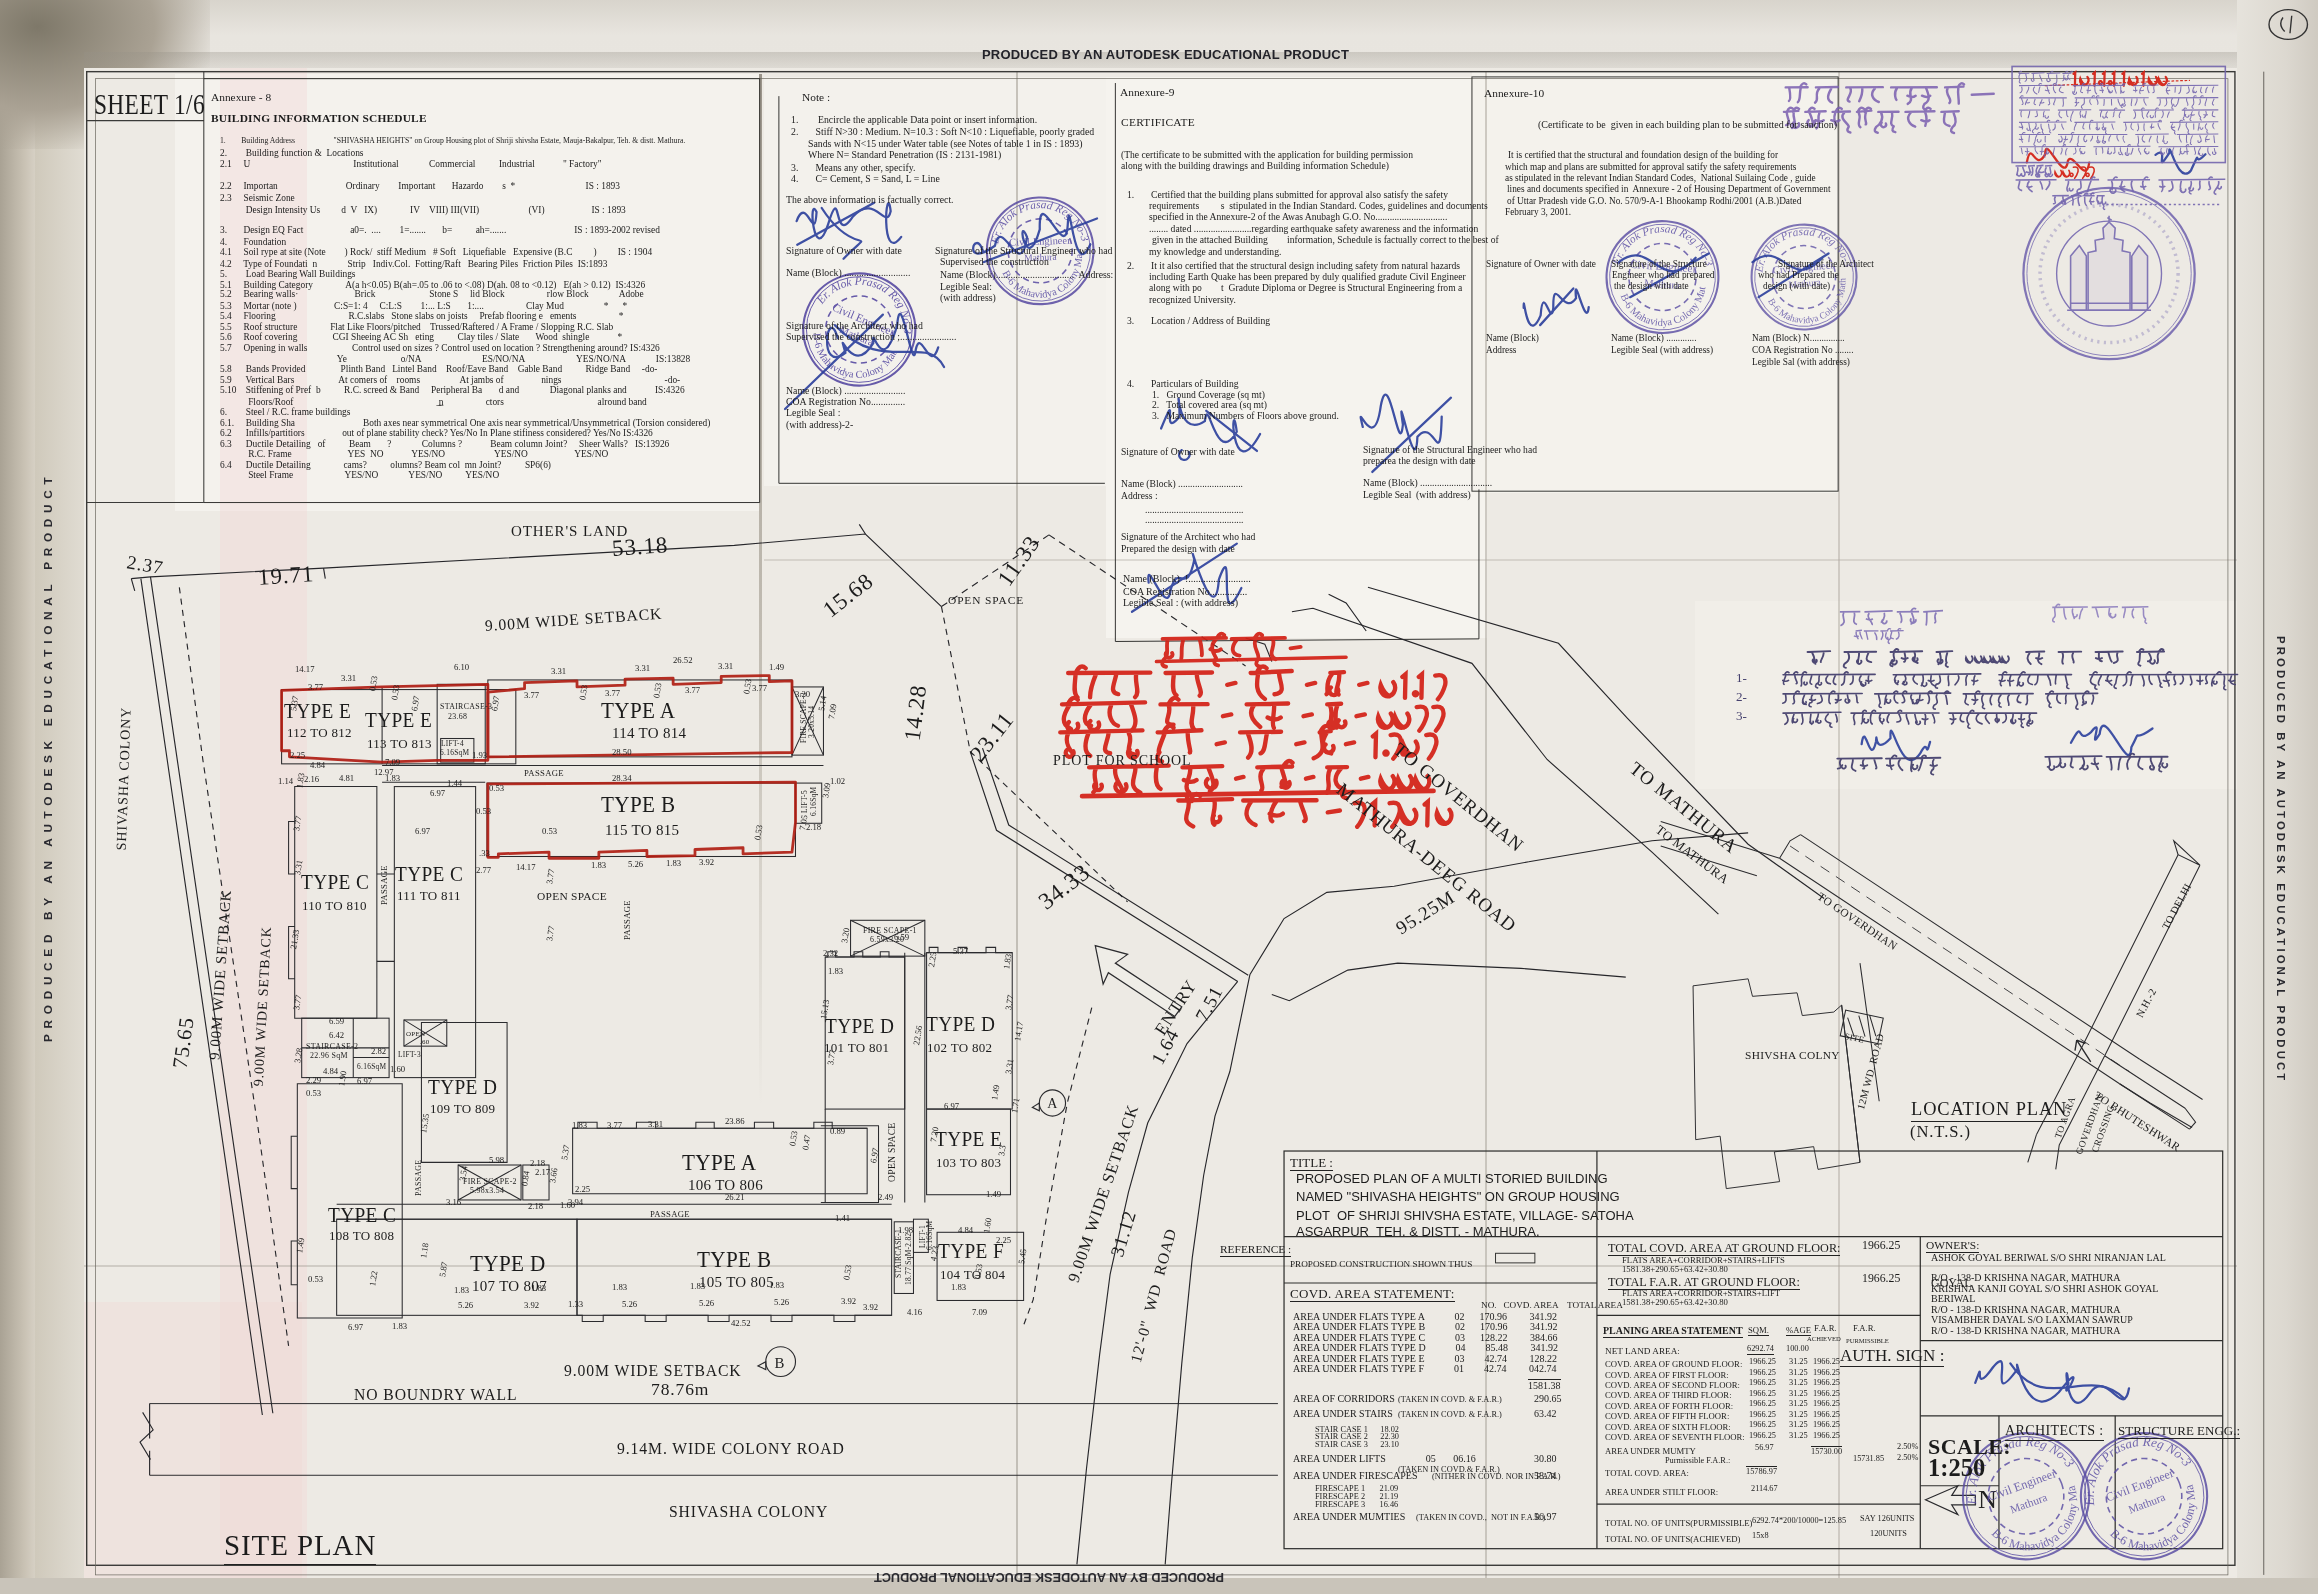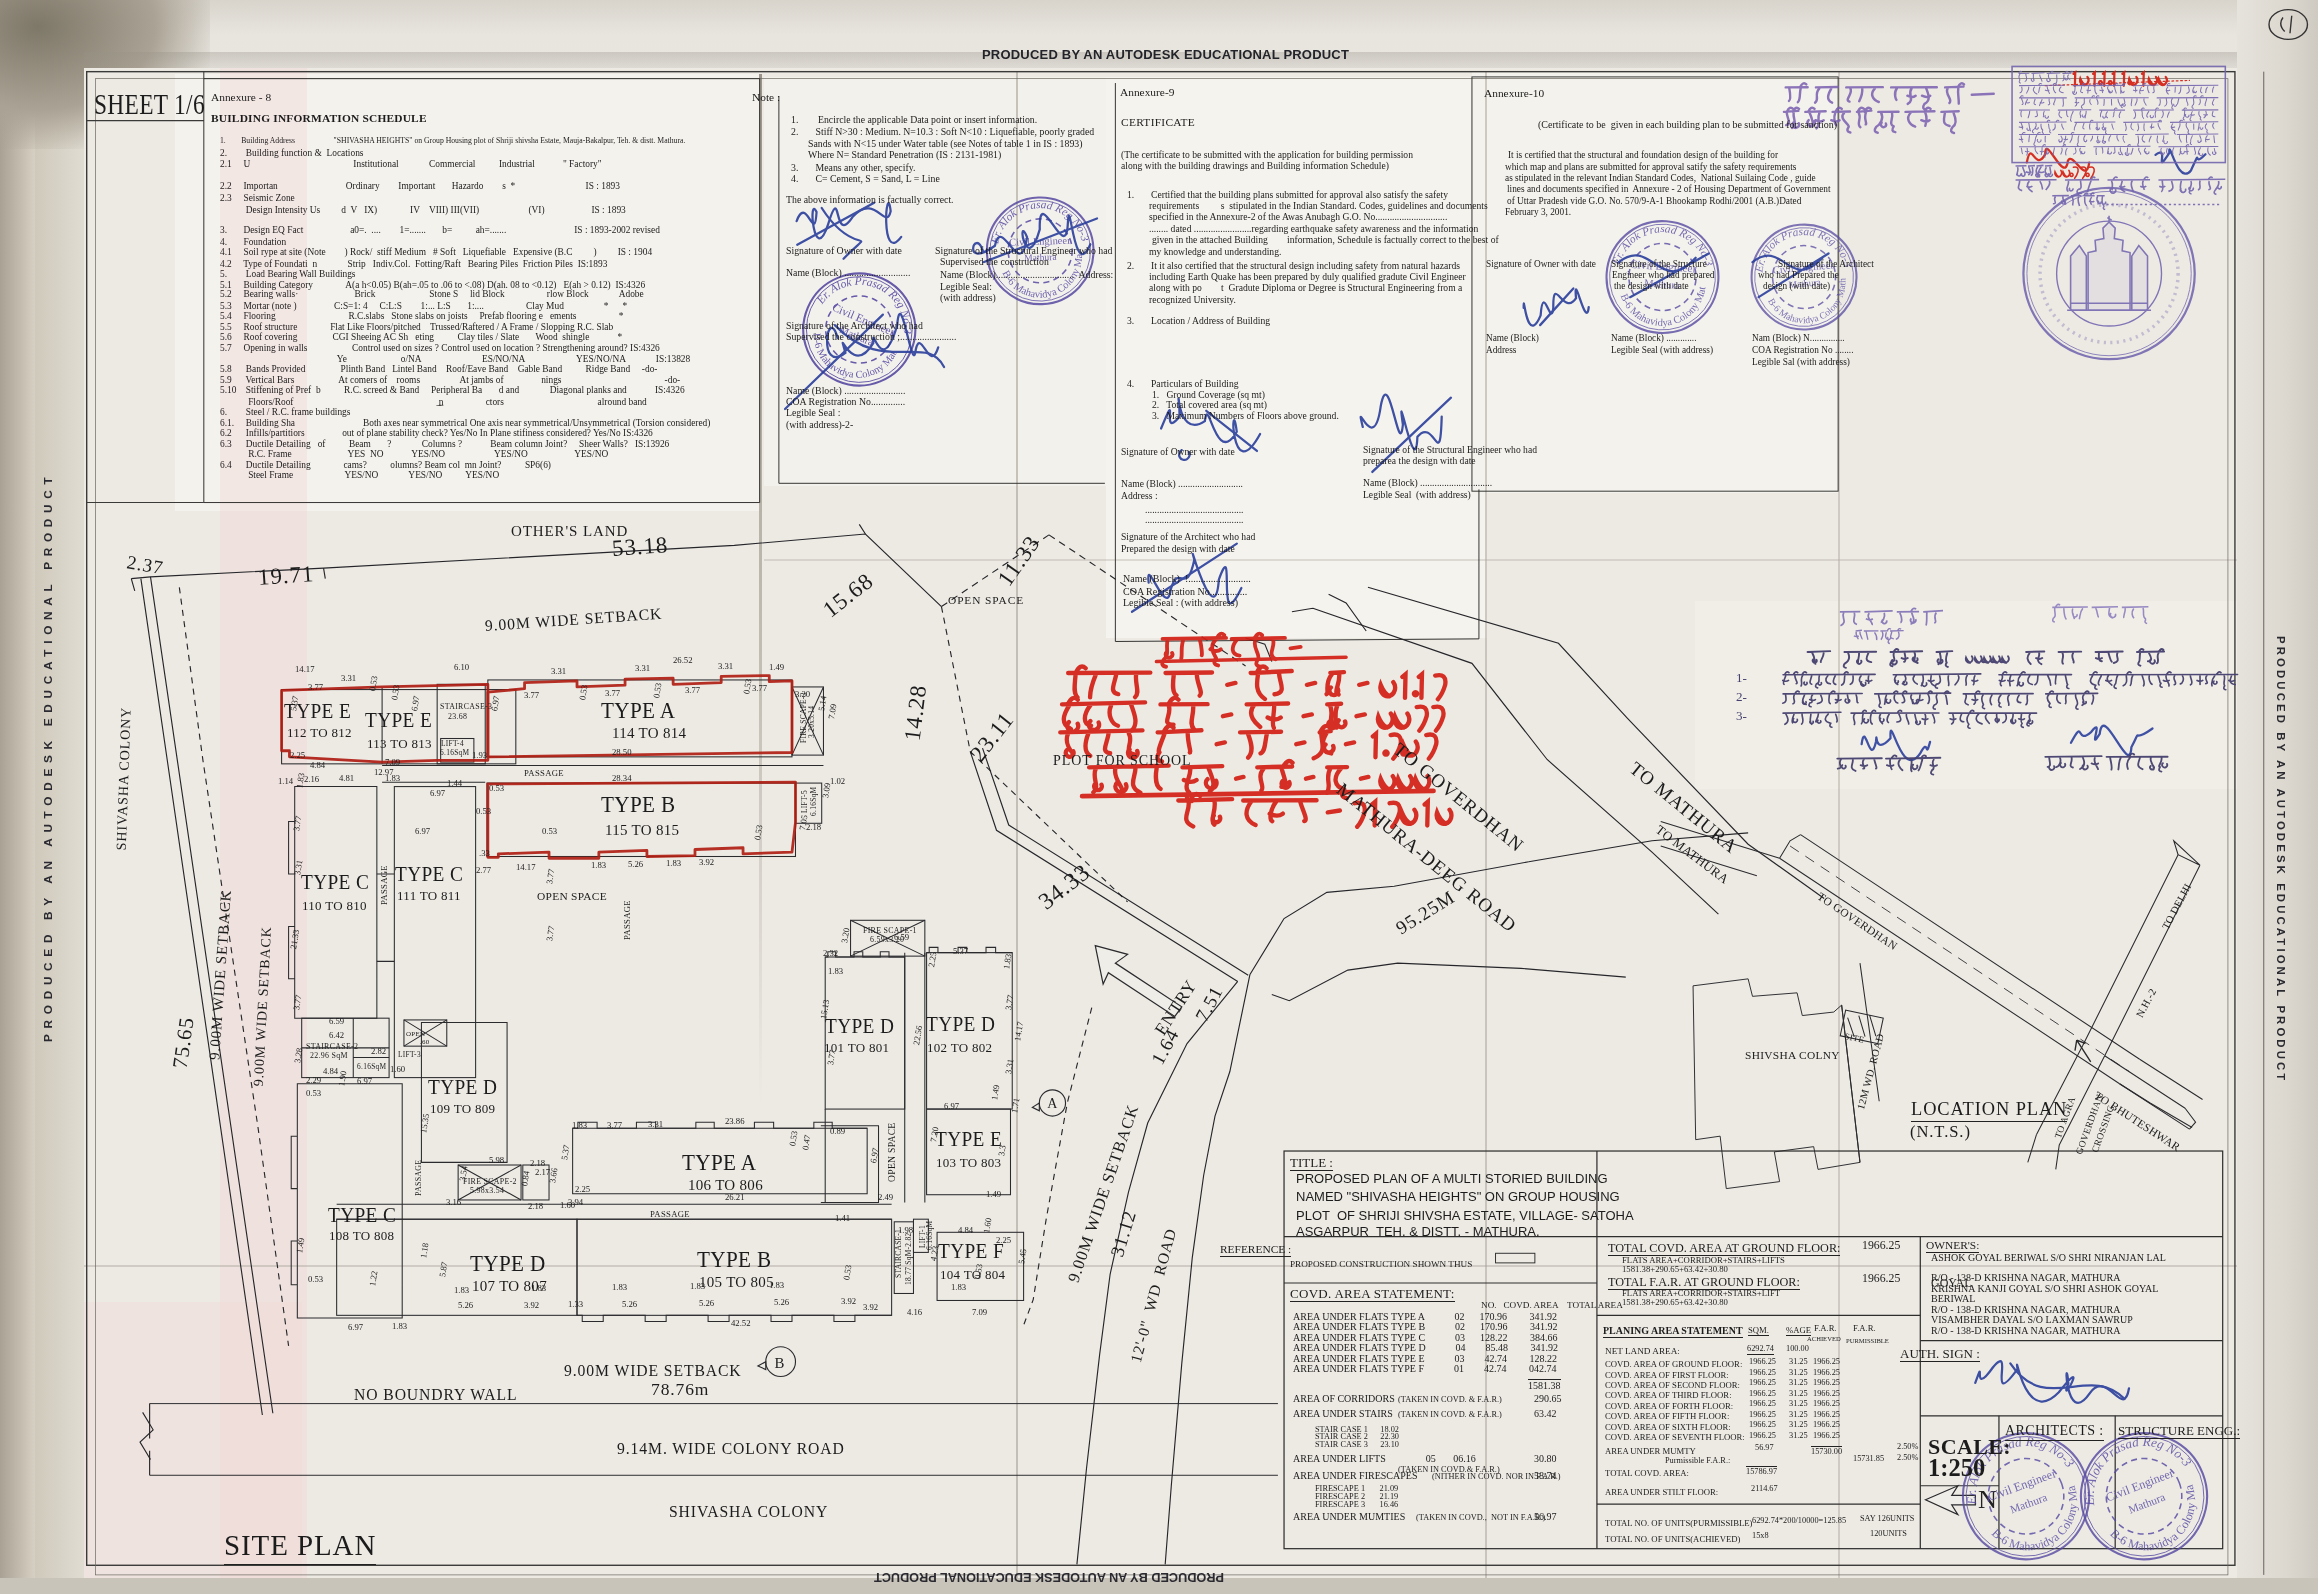--- a/index.html
+++ b/index.html
@@ -343,21 +343,21 @@
 <div class="t" style="left:220px;top:385px;font-size:9.4px;">5.10    Stiffening of Pref  b          R.C. screed &amp; Band     Peripheral Ba       d and             Diagonal planks and            IS:4326</div>
 <div class="t" style="left:220px;top:397px;font-size:9.4px;">            Floors/Roof                                                              ̲n̲                  ctors                                        alround band</div>
 <div class="t" style="left:220px;top:407px;font-size:9.4px;">6.        Steel / R.C. frame buildings</div>
 <div class="t" style="left:220px;top:418px;font-size:9.4px;">6.1.     Building Sha                             Both axes near symmetrical One axis near symmetrical/Unsymmetrical (Torsion considered)</div>
 <div class="t" style="left:220px;top:428px;font-size:9.4px;">6.2      Infills/partitiors                out of plane stability check? Yes/No In Plane stifiness considered? Yes/No IS:4326</div>
 <div class="t" style="left:220px;top:439px;font-size:9.4px;">6.3      Ductile Detailing   of          Beam       ?             Columns ?            Beam column Joint?     Sheer Walls?   IS:13926</div>
 <div class="t" style="left:220px;top:449px;font-size:9.4px;">            R.C. Frame                        YES  NO            YES/NO                     YES/NO                    YES/NO</div>
 <div class="t" style="left:220px;top:460px;font-size:9.4px;">6.4      Ductile Detailing              cams?          olumns? Beam col  mn Joint?          SP6(6)</div>
 <div class="t" style="left:220px;top:470px;font-size:9.4px;">            Steel Frame                      YES/NO             YES/NO          YES/NO</div>
 <div class="t" style="left:220px;top:135px;font-size:9.2px;transform:scaleX(0.84);transform-origin:0 0;">1.        Building Address                    "SHIVASHA HEIGHTS" on Group Housing plot of Shriji shivsha Estate, Mauja-Bakalpur, Teh. &amp; distt. Mathura.</div>
-<div class="t" style="left:752px;top:91px;font-size:11.4px;">Note :</div>
+<div class="t" style="left:802px;top:91px;font-size:11.4px;">Note :</div>
 <div class="t" style="left:791px;top:114px;font-size:9.8px;">1.        Encircle the applicable Data point or insert information.</div>
 <div class="t" style="left:791px;top:126px;font-size:9.8px;">2.       Stiff N&gt;30 : Medium. N=10.3 : Soft N&lt;10 : Liquefiable, poorly graded</div>
 <div class="t" style="left:808px;top:138px;font-size:9.8px;">Sands with N&lt;15 under Water table (see Notes of table 1 in IS : 1893)</div>
 <div class="t" style="left:808px;top:149px;font-size:9.8px;">Where N= Standard Penetration (IS : 2131-1981)</div>
 <div class="t" style="left:791px;top:162px;font-size:9.8px;">3.       Means any other, specify.</div>
 <div class="t" style="left:791px;top:173px;font-size:9.8px;">4.       C= Cement, S = Sand, L = Line</div>
 <div class="t" style="left:786px;top:194px;font-size:9.8px;">The above information is factually correct.</div>
 <div class="t" style="left:786px;top:245px;font-size:9.8px;">Signature of Owner with date</div>
 <div class="t" style="left:935px;top:245px;font-size:9.8px;">Signature of the Structural Engineer who had</div>
 <div class="t" style="left:940px;top:256px;font-size:9.8px;">Supervised the construction</div>
@@ -781,18 +781,18 @@
 <div class="t" style="left:1813px;top:1431px;font-size:8.3px;">1966.25</div>
 <div class="t" style="left:1926px;top:1239px;font-size:11.4px;border-bottom:1px solid #222;">OWNER'S:</div>
 <div class="t" style="left:1931px;top:1252px;font-size:10px;">ASHOK GOYAL BERIWAL S/O SHRI NIRANJAN LAL</div>
 <div class="t" style="left:1931px;top:1276px;font-size:12px;">GOYAL</div>
 <div class="t" style="left:1931px;top:1272px;font-size:10px;">R/O - 138-D KRISHNA NAGAR, MATHURA</div>
 <div class="t" style="left:1931px;top:1283px;font-size:10px;">KRISHNA KANJI GOYAL S/O SHRI ASHOK GOYAL</div>
 <div class="t" style="left:1931px;top:1293px;font-size:10px;">BERIWAL</div>
 <div class="t" style="left:1931px;top:1304px;font-size:10px;">R/O - 138-D KRISHNA NAGAR, MATHURA</div>
 <div class="t" style="left:1931px;top:1314px;font-size:10px;">VISAMBHER DAYAL S/O LAXMAN SAWRUP</div>
 <div class="t" style="left:1931px;top:1325px;font-size:10px;">R/O - 138-D KRISHNA NAGAR, MATHURA</div>
-<div class="t" style="left:1900px;top:1346px;font-size:13px;border-bottom:1px solid #222;text-align:center;">AUTH. SIGN :</div>
+<div class="t" style="left:1840px;top:1346px;font-size:17px;border-bottom:1px solid #222;text-align:center;">AUTH. SIGN :</div>
 <div class="t" style="left:1928px;top:1434px;font-size:22px;font-weight:bold;letter-spacing:0.4px;">SCALE:</div>
 <div class="t" style="left:1928px;top:1454px;font-size:24.5px;font-weight:bold;">1:250</div>
 <div class="t" style="left:2005px;top:1423px;font-size:14px;border-bottom:1.1px solid #222;letter-spacing:0.4px;">ARCHITECTS :</div>
 <div class="t" style="left:2118px;top:1423px;font-size:13px;border-bottom:1.1px solid #222;">STRUCTURE ENGG.:</div>
 </div>
 
 </body></html>

